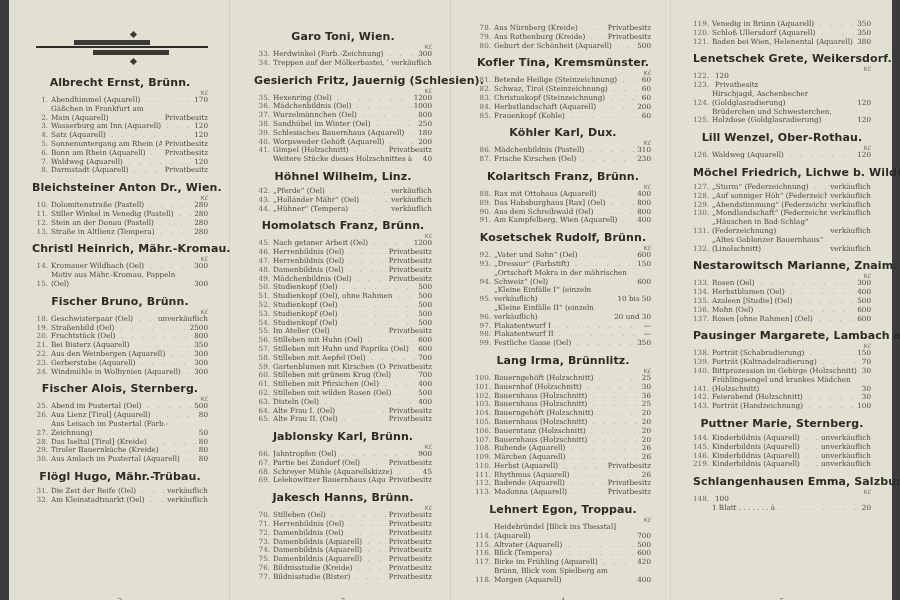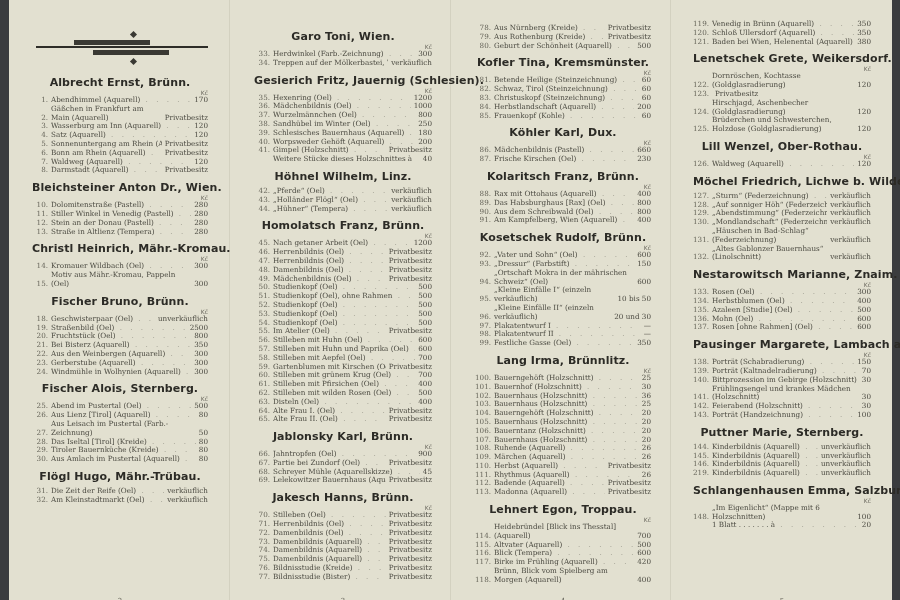--- a/index.html
+++ b/index.html
@@ -310,21 +310,21 @@
       <div class="section">
         <div class="artist">Höhnel Wilhelm, Linz.</div>
         <div style="height: 4px;"></div>
         <div class="row">
           <span class="num">42.</span>
           <span class="title">„Pferde“ (Oel)</span>
           <span class="price">verkäuflich</span>
         </div>
         <div class="row">
           <span class="num">43.</span>
-          <span class="title">„Holländer Flögl“ (Oel)</span>
+          <span class="title">„Holländer Mähr“ (Oel)</span>
           <span class="price">verkäuflich</span>
         </div>
         <div class="row">
           <span class="num">44.</span>
           <span class="title">„Hühner“ (Tempera)</span>
           <span class="price">verkäuflich</span>
         </div>
       </div>
       <div class="section">
         <div class="artist">Homolatsch Franz, Brünn.</div>
@@ -554,21 +554,21 @@
           <span class="title">Frauenkopf (Kohle)</span>
           <span class="price">60</span>
         </div>
       </div>
       <div class="section">
         <div class="artist">Köhler Karl, Dux.</div>
         <div class="ke">Kč</div>
         <div class="row">
           <span class="num">86.</span>
           <span class="title">Mädchenbildnis (Pastell)</span>
-          <span class="price">660</span>
+          <span class="price">310</span>
         </div>
         <div class="row">
           <span class="num">87.</span>
           <span class="title">Frische Kirschen (Oel)</span>
           <span class="price">230</span>
         </div>
       </div>
       <div class="section">
         <div class="artist">Kolaritsch Franz, Brünn.</div>
         <div class="ke">Kč</div>
@@ -761,21 +761,20 @@
           <span class="num">121.</span>
           <span class="title">Baden bei Wien, Helenental (Aquarell)</span>
           <span class="price">380</span>
         </div>
       </div>
       <div class="section">
         <div class="artist">Lenetschek Grete, Weikersdorf.</div>
         <div class="ke">Kč</div>
         <div class="row wrap" style="align-items: flex-end;">
           <span class="num">122.</span>
-          <span class="title">Dornröschen, Kochtasse (Goldglasradierung)</span>
           <span class="price">120</span>
         </div>
         <div class="row wrap" style="align-items: flex-end;">
           <span class="num">123.</span>
           <span class="price">Privatbesitz</span>
         </div>
         <div class="row wrap" style="align-items: flex-end;">
           <span class="num">124.</span>
           <span class="title">Hirschjagd, Aschenbecher (Goldglasradierung)</span>
           <span class="price">120</span>
@@ -914,21 +913,20 @@
           <span class="num">219.</span>
           <span class="title">Kinderbildnis (Aquarell)</span>
           <span class="price">unverkäuflich</span>
         </div>
       </div>
       <div class="section">
         <div class="artist">Schlangenhausen Emma, Salzburg.</div>
         <div class="ke">Kč</div>
         <div class="row wrap" style="align-items: flex-end;">
           <span class="num">148.</span>
-          <span class="title">„Im Eigenlicht“ (Mappe mit 6 Holzschnitten)</span>
           <span class="price">100</span>
         </div>
         <div class="row">
           <span class="num"></span>
           <span class="title">1 Blatt . . . . . . . à</span>
           <span class="price">20</span>
         </div>
       </div>
     </div>
   <div class="pageno">— 5 —</div>

